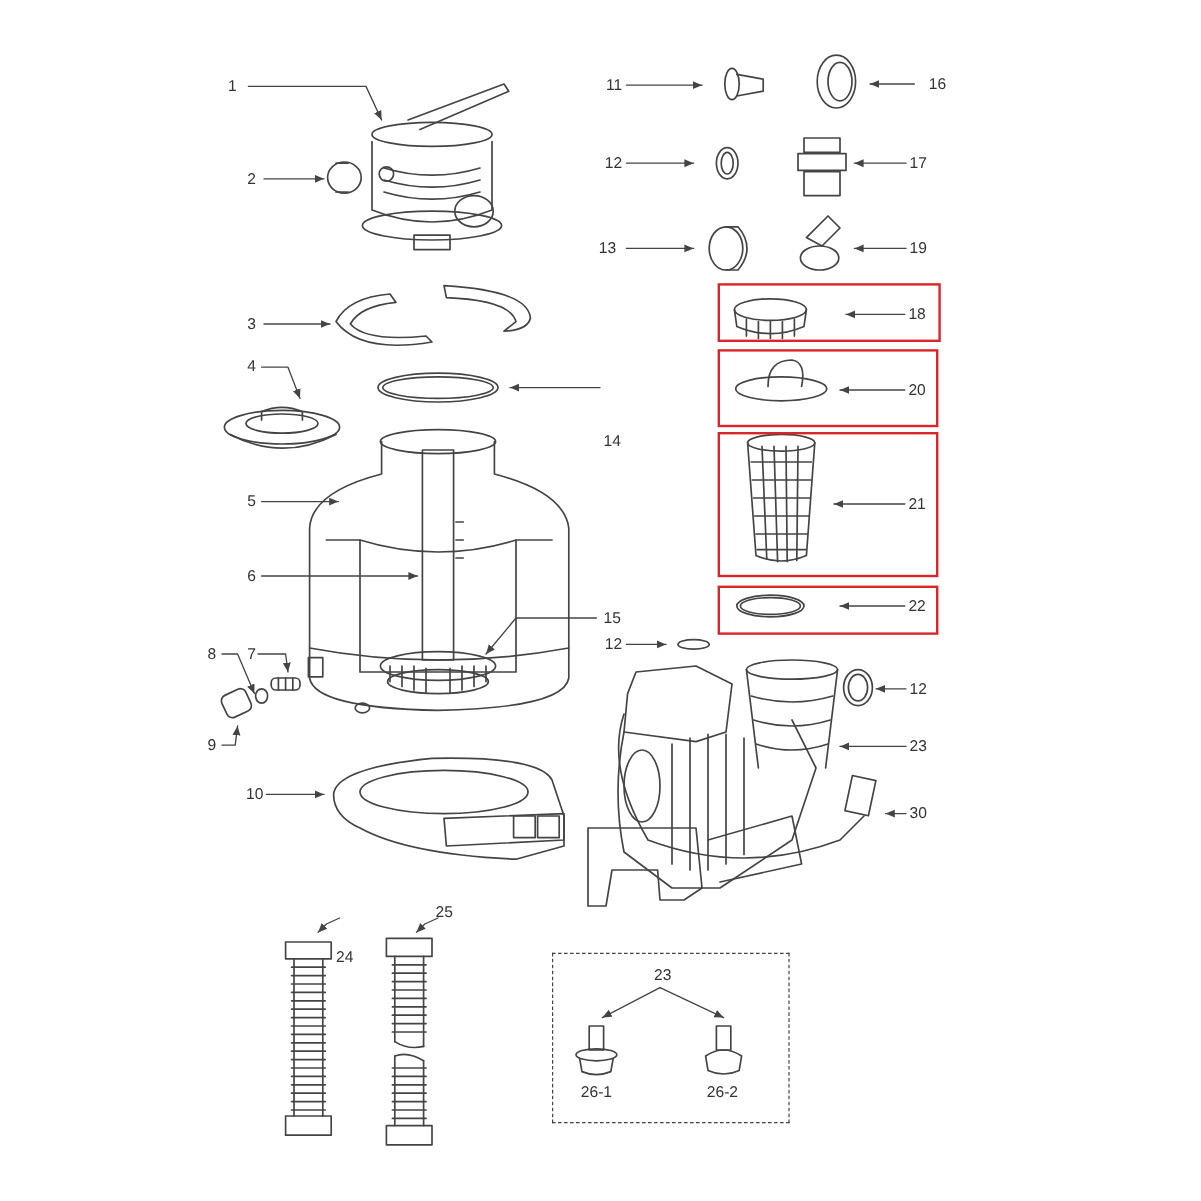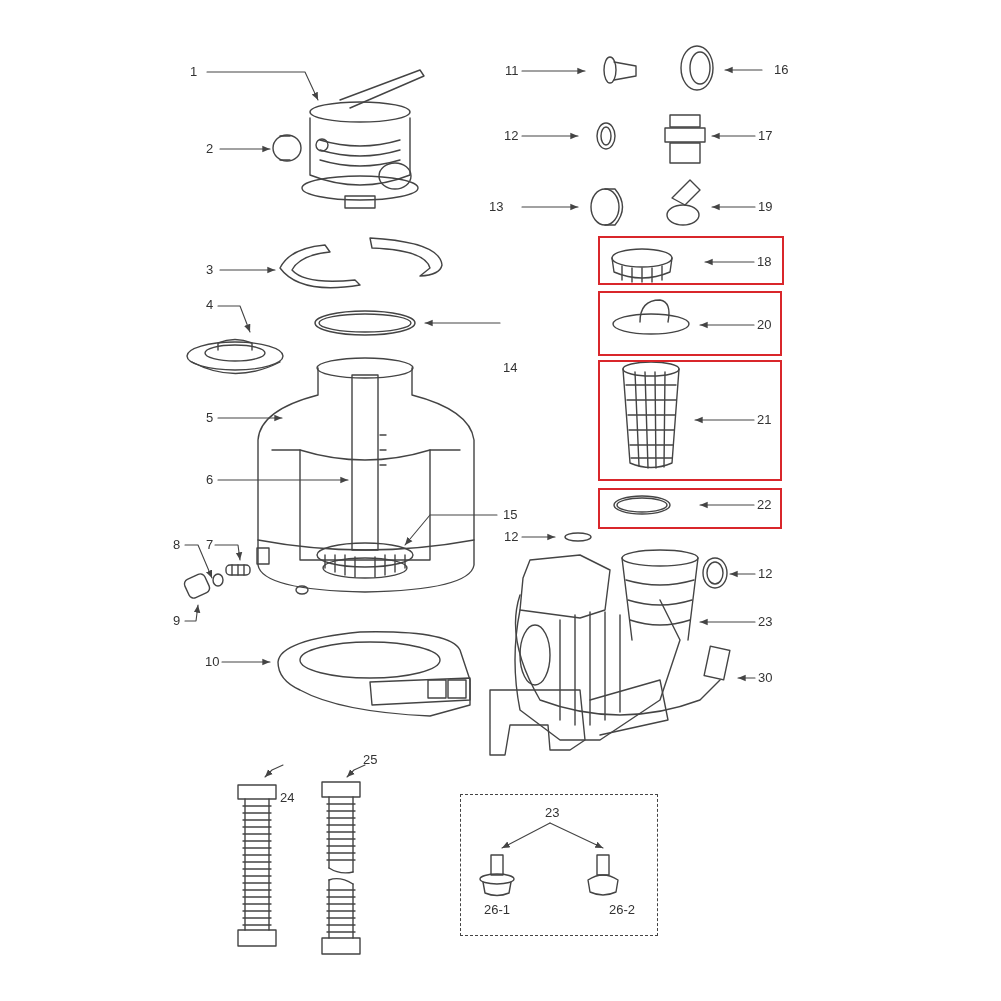--- a/index.html
+++ b/index.html
@@ -225,31 +225,31 @@
 <div class="lbl" style="left:206px;top:263px;">3</div>
 <div class="lbl" style="left:206px;top:298px;">4</div>
 <div class="lbl" style="left:206px;top:411px;">5</div>
 <div class="lbl" style="left:206px;top:473px;">6</div>
 <div class="lbl" style="left:206px;top:538px;">7</div>
 <div class="lbl" style="left:173px;top:538px;">8</div>
 <div class="lbl" style="left:173px;top:614px;">9</div>
 <div class="lbl" style="left:205px;top:655px;">10</div>
 <div class="lbl" style="left:505px;top:64px;">11</div>
 <div class="lbl" style="left:504px;top:129px;">12</div>
-<div class="lbl" style="left:489px;top:200px;text-align:right;">13</div>
+<div class="lbl" style="left:499px;top:200px;text-align:right;">13</div>
 <div class="lbl" style="left:503px;top:316px;margin-top:45px;">14</div>
 <div class="lbl" style="left:503px;top:508px;">15</div>
 <div class="lbl" style="left:774px;top:63px;">16</div>
 <div class="lbl" style="left:758px;top:129px;">17</div>
 <div class="lbl" style="left:758px;top:200px;">19</div>
 <div class="lbl" style="left:757px;top:255px;">18</div>
 <div class="lbl" style="left:757px;top:318px;">20</div>
 <div class="lbl" style="left:757px;top:413px;">21</div>
 <div class="lbl" style="left:757px;top:498px;">22</div>
 <div class="lbl" style="left:504px;top:530px;">12</div>
 <div class="lbl" style="left:758px;top:567px;">12</div>
 <div class="lbl" style="left:758px;top:615px;">23</div>
 <div class="lbl" style="left:758px;top:671px;">30</div>
 <div class="lbl" style="left:280px;top:753px;margin-top:38px;">24</div>
 <div class="lbl" style="left:363px;top:753px;">25</div>
 <div class="lbl" style="left:545px;top:806px;">23</div>
 <div class="lbl" style="left:484px;top:903px;">26-1</div>
-<div class="lbl" style="left:589px;top:903px;margin-left:20px;">26-2</div>
+<div class="lbl" style="left:589px;top:903px;">26-2</div>
 
 </body></html>

